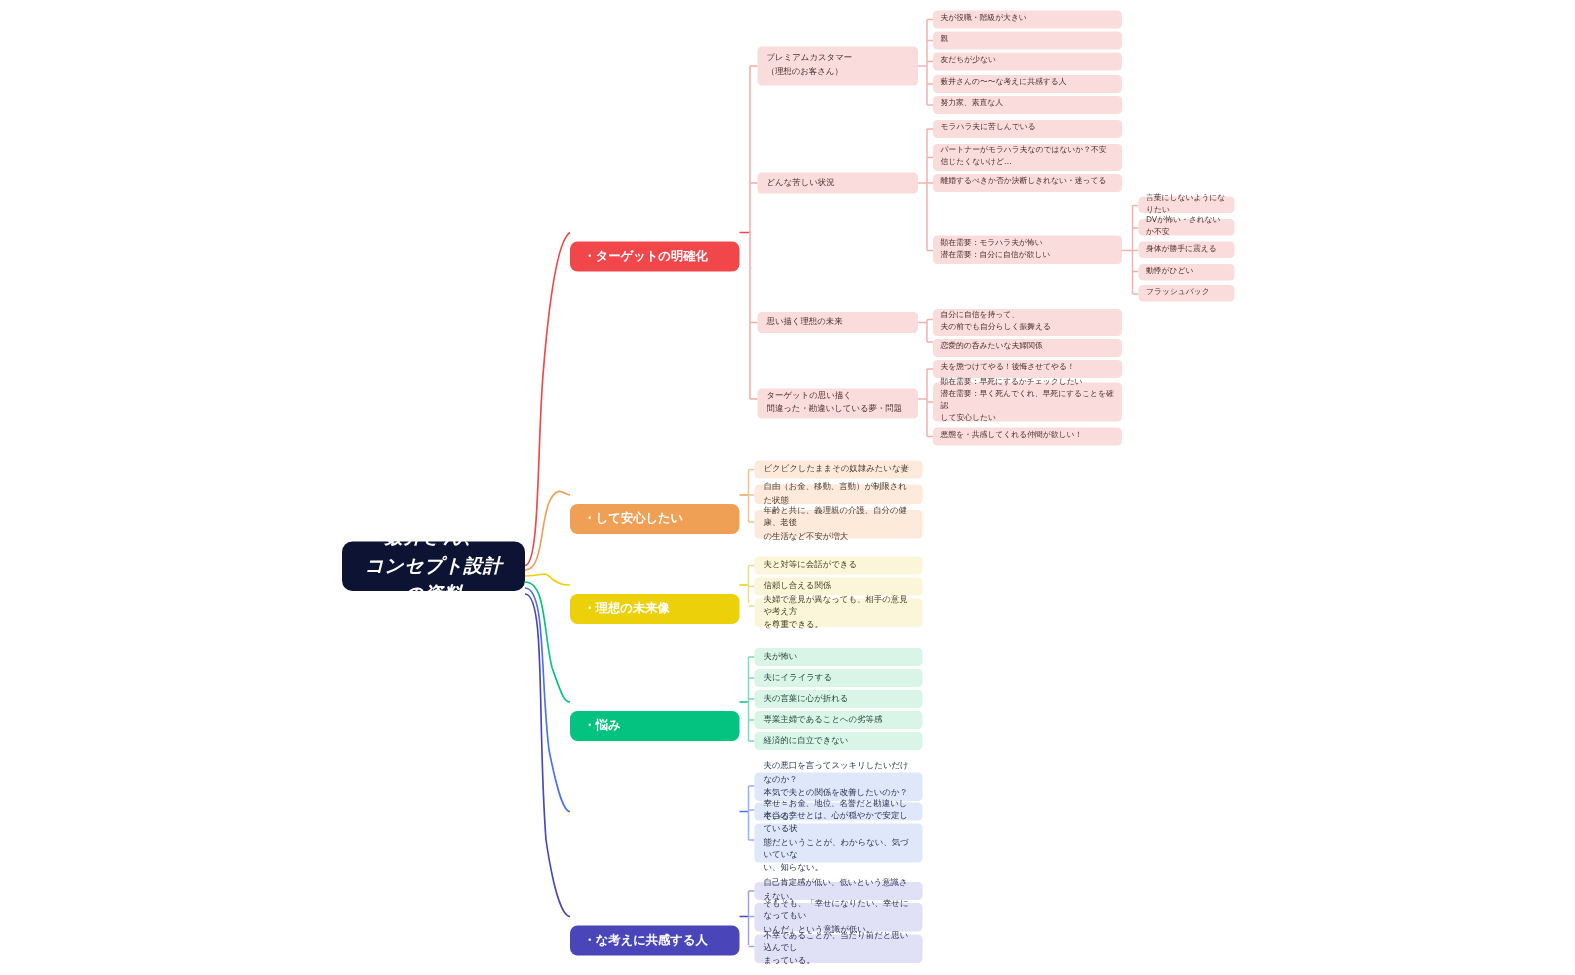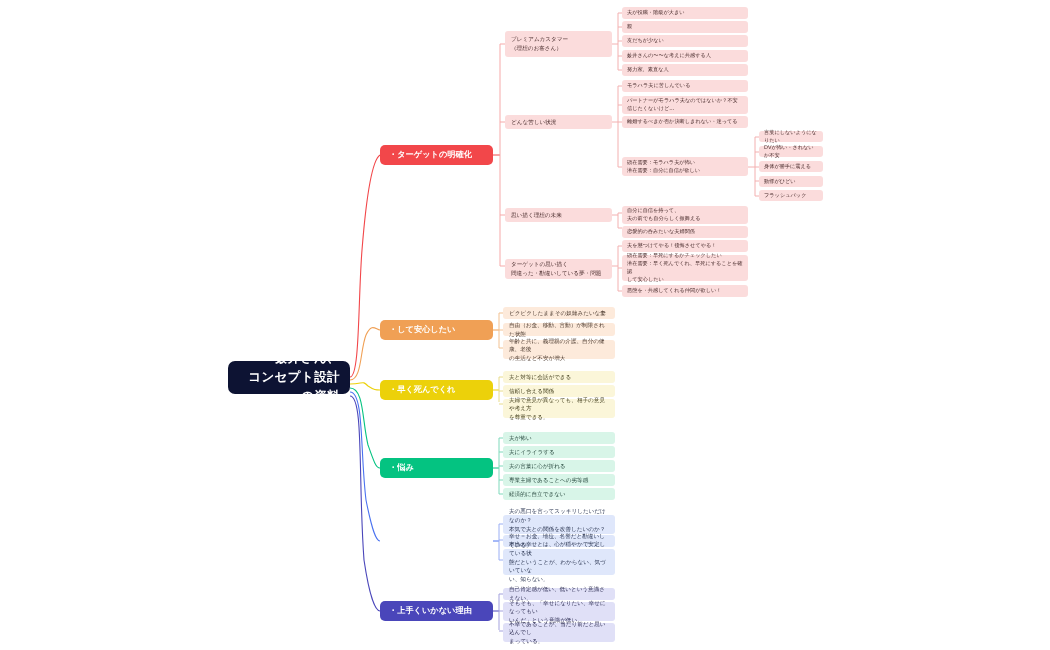--- a/index.html
+++ b/index.html
@@ -10,29 +10,30 @@
   }
   #canvas{position:absolute;left:0;top:0;width:1050px;height:650px;}
   svg.links{position:absolute;left:0;top:0;width:1050px;height:650px;pointer-events:none;}
 
   .node{position:absolute;box-sizing:border-box;}
 
   
   .root{
     background:#0d1333;color:#ffffff;border-radius:7px;
     font-size:12.5px;font-weight:bold;line-height:1.5;
-    display:flex;align-items:center;justify-content:center;text-align:right;
-    padding:8px 10px;letter-spacing:.4px;
+    display:flex;align-items:center;justify-content:center;text-align:center;
+    padding:8px 10px;letter-spacing:.4px;font-style:italic;
   }
 
   
   .l1{
     border-radius:5px;color:#ffffff;font-size:8.2px;font-weight:bold;
     display:flex;align-items:center;padding:5px 9px;line-height:1.45;
     box-sizing:border-box;
+    margin-top:16px;
   }
 
   
   .l2{
     font-size:5.6px;line-height:1.55;color:#3a2a2a;border-radius:3px;
     padding:4px 6px;box-sizing:border-box;display:flex;align-items:center;
   }
   
   .l3{
     font-size:5.2px;line-height:1.5;color:#3a2a2a;border-radius:3px;
@@ -173,40 +174,40 @@
 潜在需要：早く死んでくれ、早死にすることを確認
 して安心したい</div>
   <div class="node l3 tint-red wrap" style="left:622px;top:285px;width:126px;height:12px;">悪態を・共感してくれる仲間が欲しい！</div>
 
   <div class="node l1 wrap" style="left:380px;top:320px;width:113px;height:20px;background:#f0a055;">・して安心したい</div>
   <div class="node l2 tint-orange wrap" style="left:503px;top:307px;width:112px;height:12px;">ビクビクしたままその奴隷みたいな妻</div>
   <div class="node l2 tint-orange wrap" style="left:503px;top:323px;width:112px;height:13px;">自由（お金、移動、言動）が制限された状態</div>
   <div class="node l2 tint-orange wrap" style="left:503px;top:340px;width:112px;height:19px;">年齢と共に、義理親の介護、自分の健康、老後
 の生活など不安が増大</div>
 
-  <div class="node l1 wrap" style="left:380px;top:380px;width:113px;height:20px;background:#ecd10a;">・早く死んでくれ</div>
+  <div class="node l1 wrap" style="left:380px;top:380px;width:113px;height:20px;background:#ecd10a;">・理想の未来像</div>
   <div class="node l2 tint-yellow wrap" style="left:503px;top:371px;width:112px;height:12px;">夫と対等に会話ができる</div>
   <div class="node l2 tint-yellow wrap" style="left:503px;top:385px;width:112px;height:12px;">信頼し合える関係</div>
   <div class="node l2 tint-yellow wrap" style="left:503px;top:399px;width:112px;height:19px;">夫婦で意見が異なっても、相手の意見や考え方
 を尊重できる。</div>
 
   <div class="node l1 wrap" style="left:380px;top:458px;width:113px;height:20px;background:#04c381;text-align:right;">・悩み</div>
   <div class="node l2 tint-green wrap" style="left:503px;top:432px;width:112px;height:12px;">夫が怖い</div>
   <div class="node l2 tint-green wrap" style="left:503px;top:446px;width:112px;height:12px;">夫にイライラする</div>
   <div class="node l2 tint-green wrap" style="left:503px;top:460px;width:112px;height:12px;">夫の言葉に心が折れる</div>
   <div class="node l2 tint-green wrap" style="left:503px;top:474px;width:112px;height:12px;">専業主婦であることへの劣等感</div>
   <div class="node l2 tint-green wrap" style="left:503px;top:488px;width:112px;height:12px;">経済的に自立できない</div>
 
   <div class="node l2 tint-blue wrap" style="left:503px;top:515px;width:112px;height:19px;">夫の悪口を言ってスッキリしたいだけなのか？
 本気で夫との関係を改善したいのか？どっち？</div>
   <div class="node l2 tint-blue wrap" style="left:503px;top:535px;width:112px;height:12px;">幸せ＝お金、地位、名誉だと勘違いしている。</div>
   <div class="node l2 tint-blue wrap" style="left:503px;top:549px;width:112px;height:26px;">本当の幸せとは、心が穏やかで安定している状
 態だということが、わからない、気づいていな
 い、知らない。</div>
 
-  <div class="node l1 wrap" style="left:380px;top:601px;width:113px;height:20px;background:#4a46ba;">・上手くいかない理由</div>
+  <div class="node l1 wrap" style="left:380px;top:601px;width:113px;height:20px;background:#4a46ba;">・な考えに共感する人</div>
   <div class="node l2 tint-purple wrap" style="left:503px;top:588px;width:112px;height:12px;">自己肯定感が低い、低いという意識さえない。</div>
   <div class="node l2 tint-purple wrap" style="left:503px;top:602px;width:112px;height:19px;">そもそも、「幸せになりたい、幸せになってもい
 いんだ」という意識が低い。</div>
   <div class="node l2 tint-purple wrap" style="left:503px;top:623px;width:112px;height:19px;">不幸であることが、当たり前だと思い込んでし
 まっている。</div>
 
 </div>
 
 </body></html>

